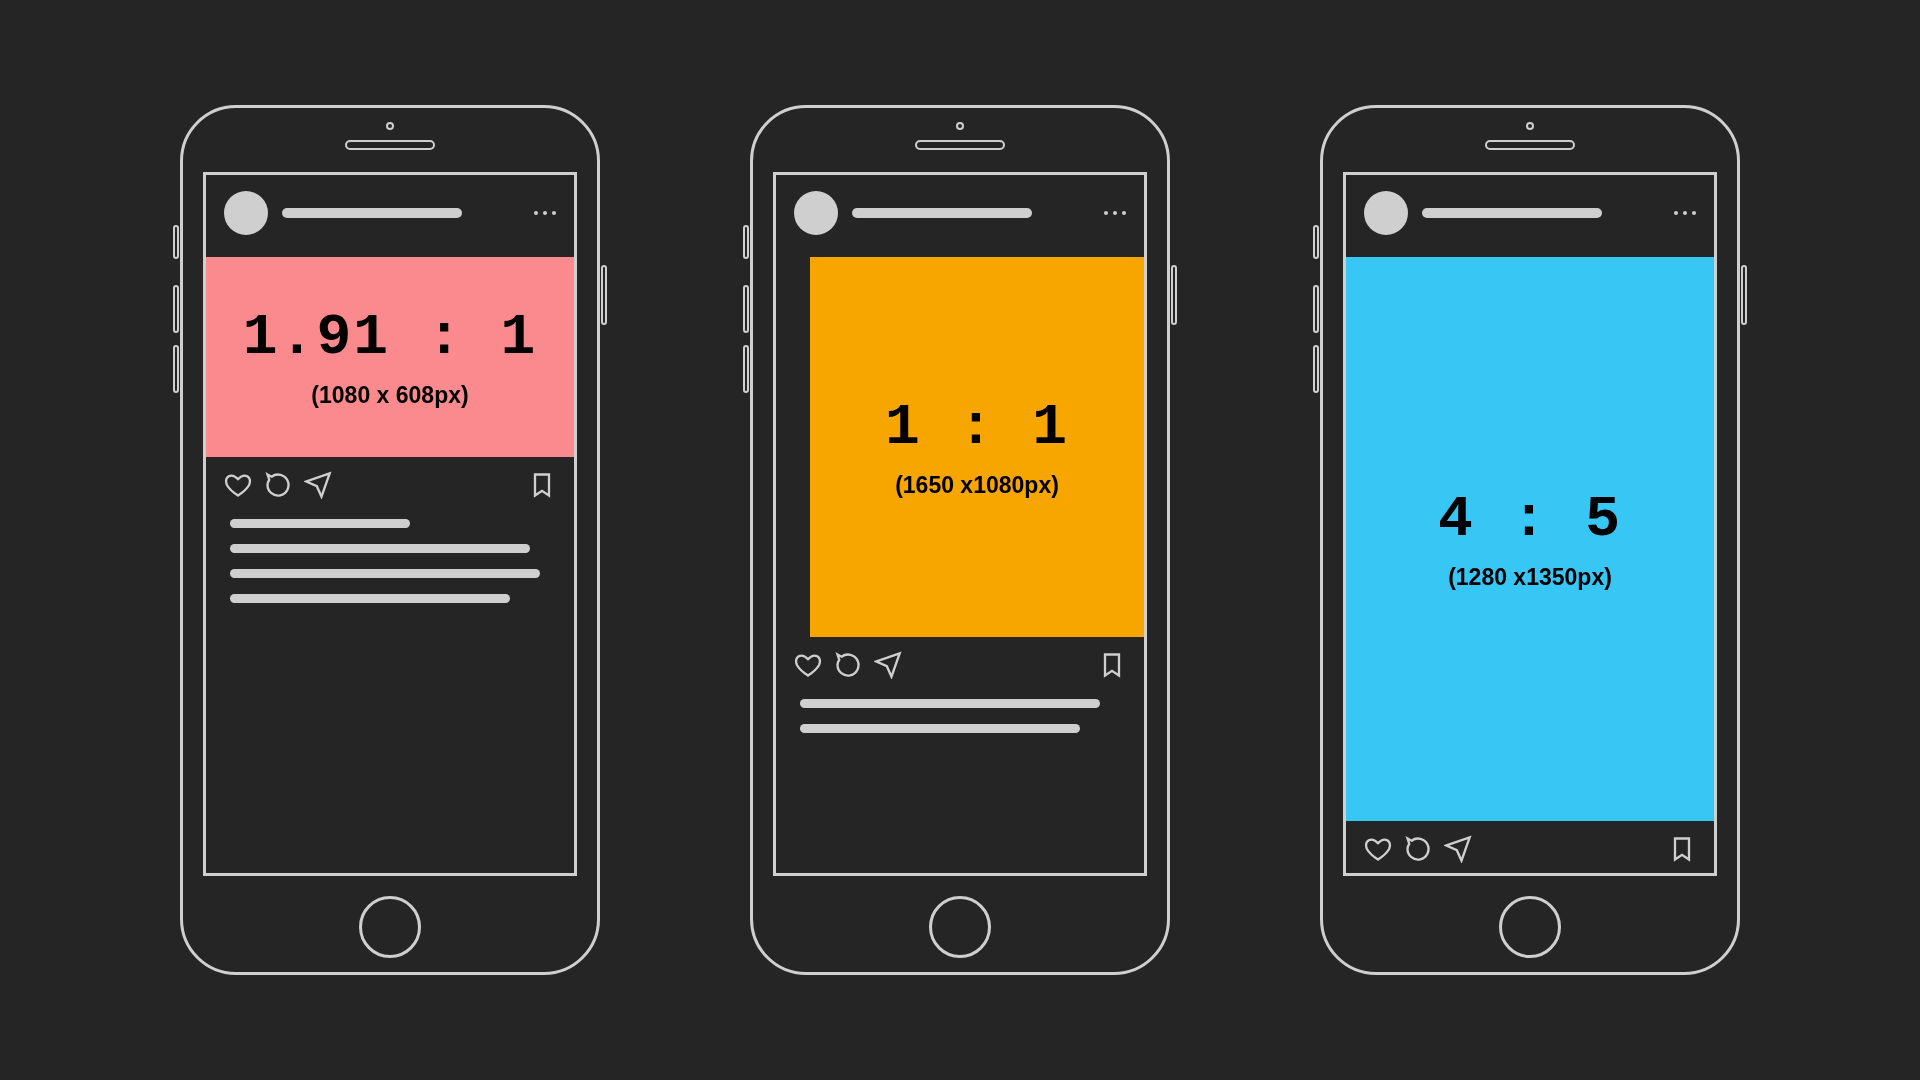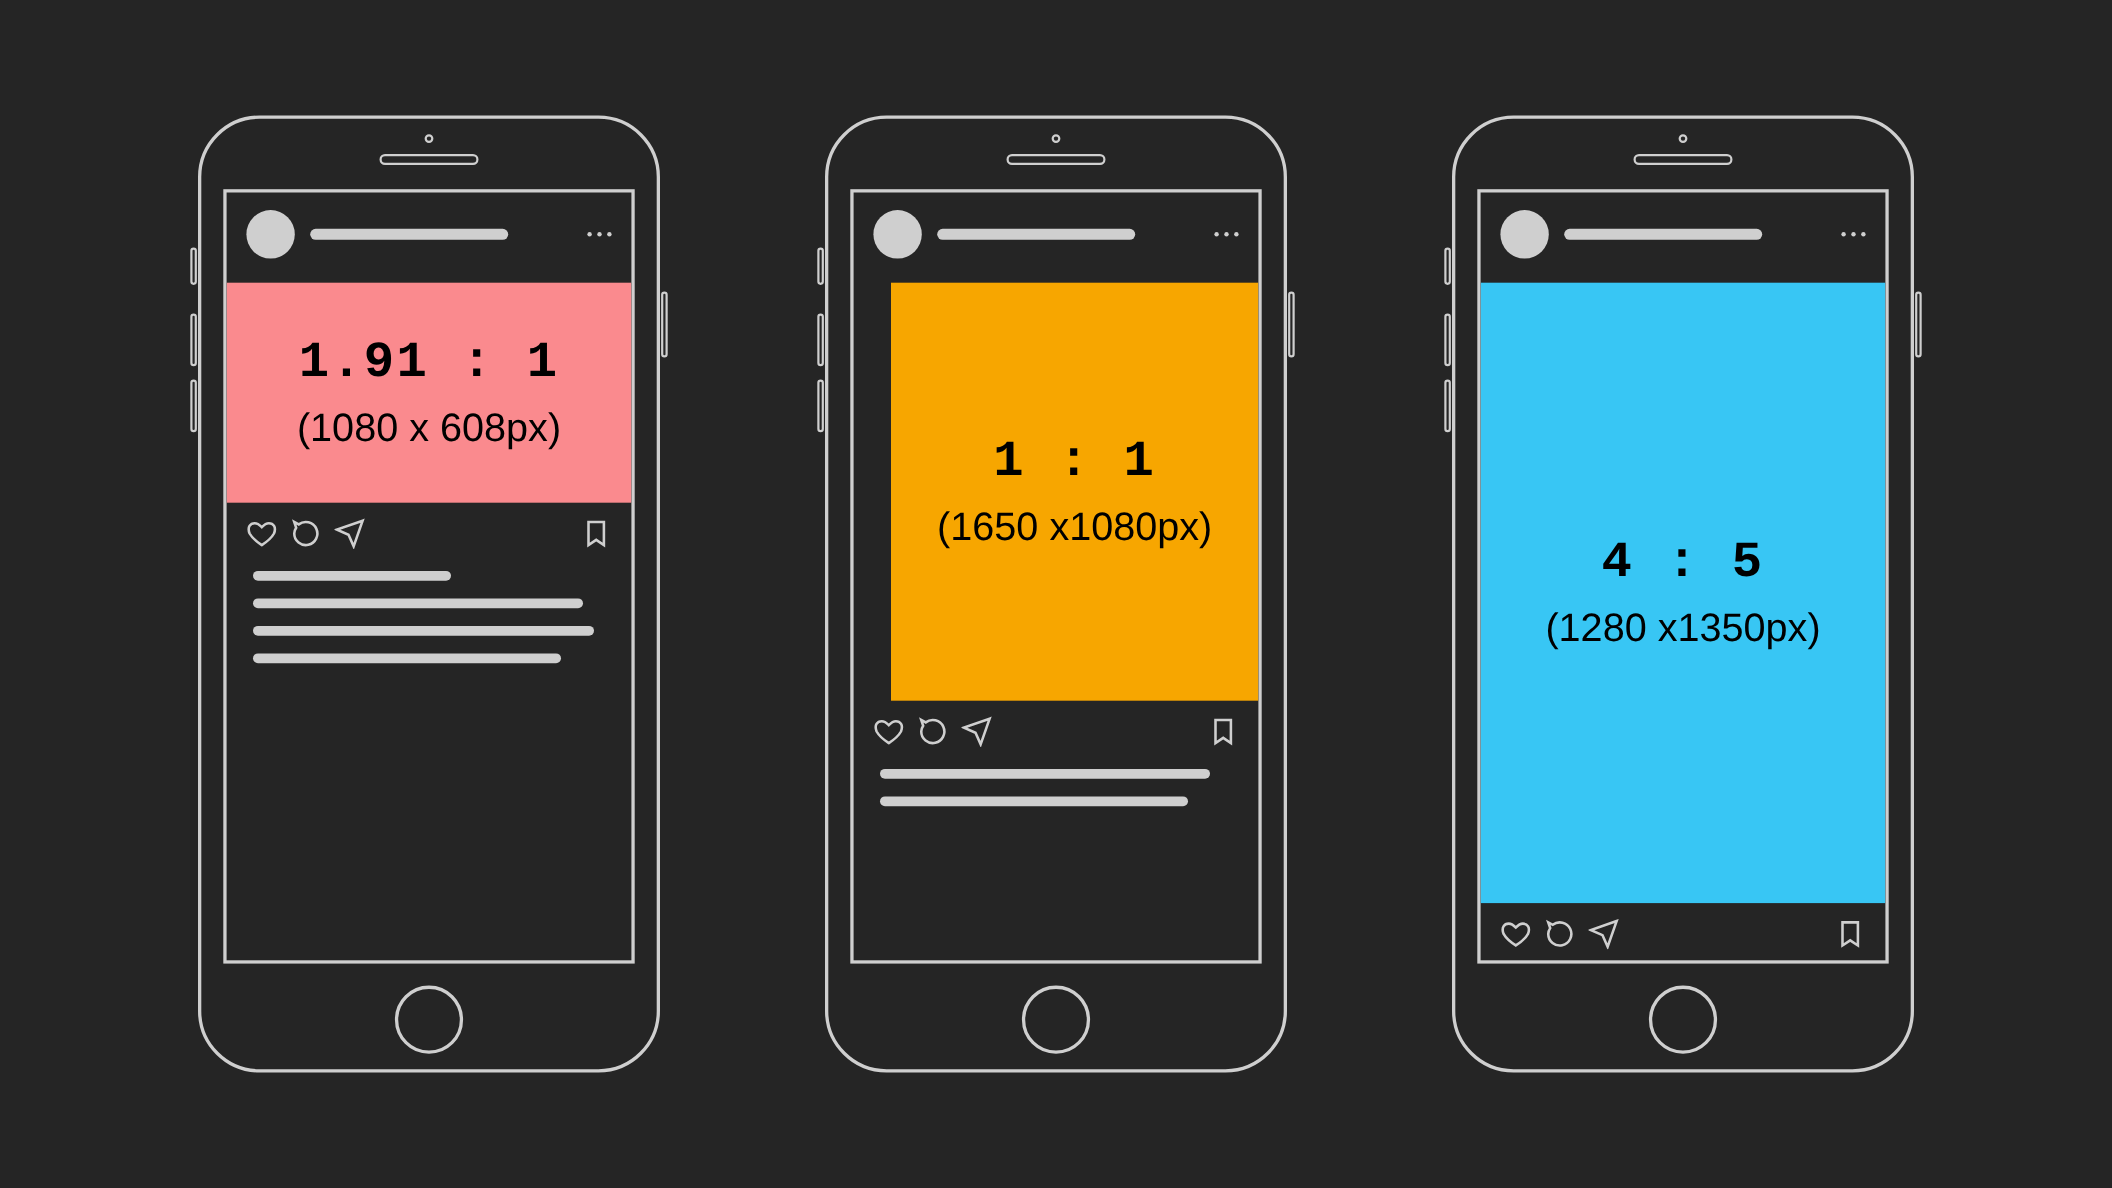--- a/index.html
+++ b/index.html
@@ -97,29 +97,29 @@
   }
   
   .post-image {
     display: flex;
     flex-direction: column;
     align-items: center;
     justify-content: center;
     color: #000;
   }
   .ratio-text {
-    font-size: 46px;
+    font-size: 58px;
     font-weight: 600;
     letter-spacing: 2px;
   }
   .dim-text {
-    font-size: 36px;
+    font-size: 23px;
     margin-top: 12px;
     font-family: Arial, sans-serif;
-    font-weight: 400;
+    font-weight: 700;
   }
   
   .actions {
     display: flex;
     align-items: center;
     padding: 14px 18px 10px 18px;
     gap: 12px;
     color: #cfcfcf;
   }
   .actions svg { width: 28px; height: 28px; stroke: #cfcfcf; fill: none; stroke-width: 2; }

